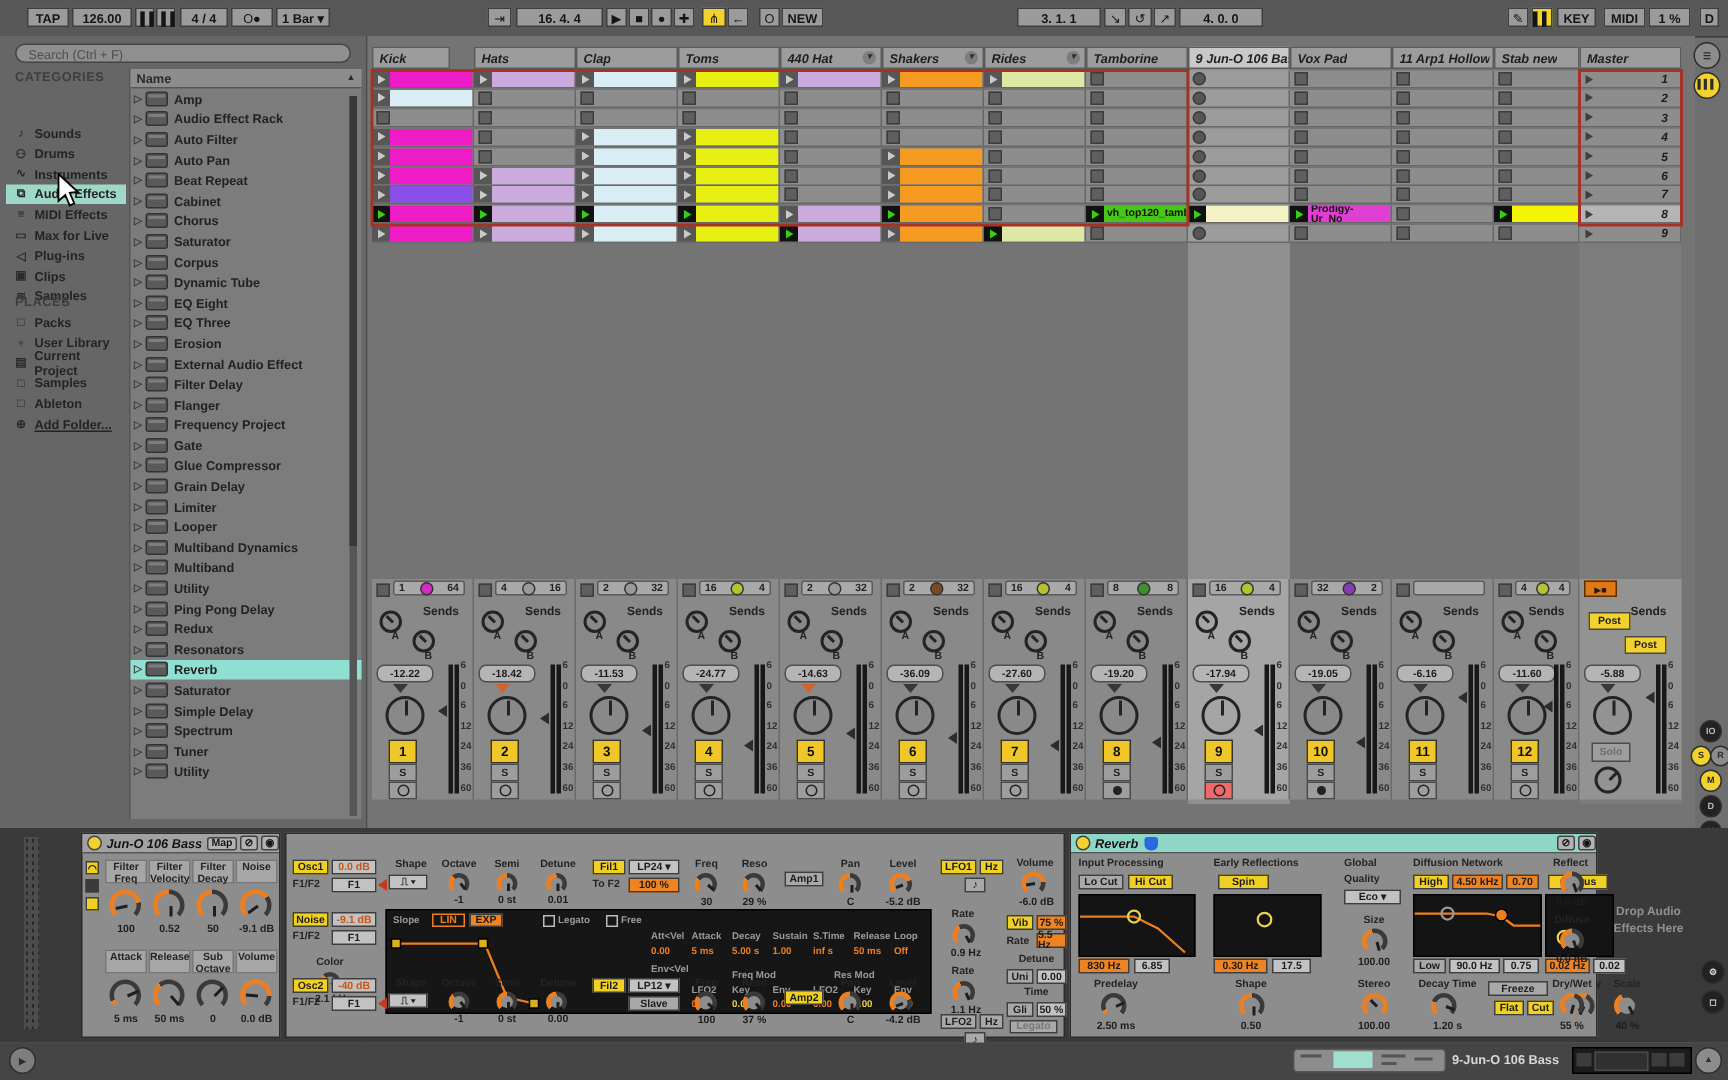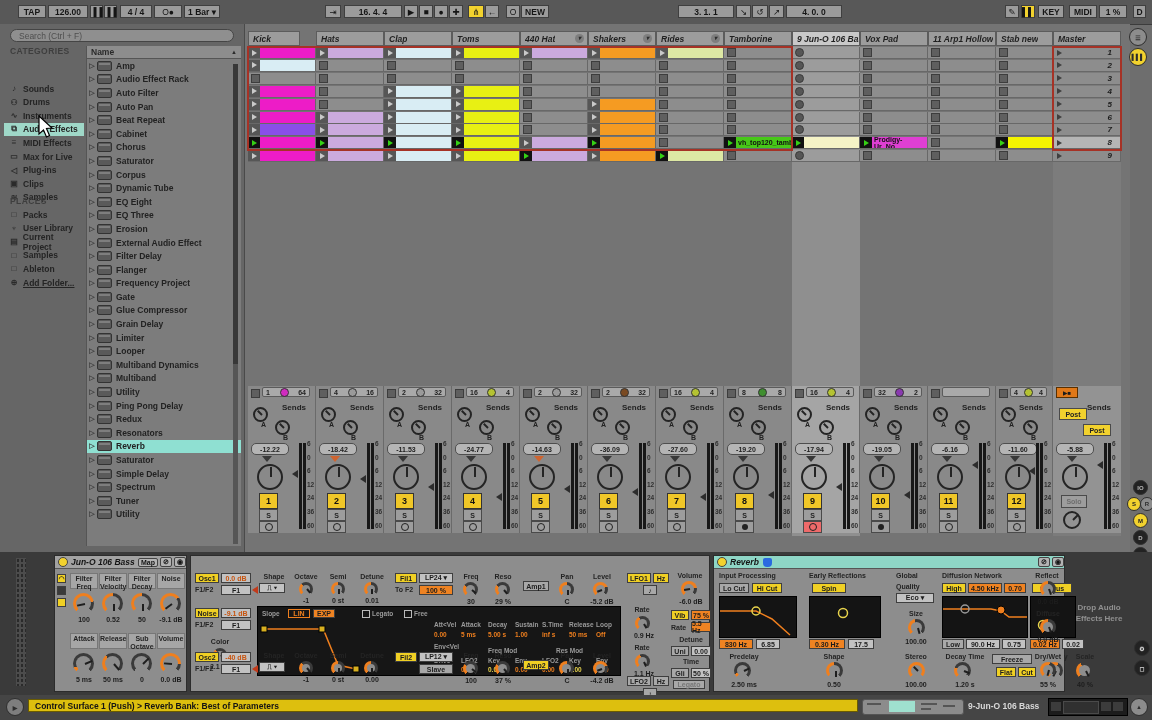--- a/index.html
+++ b/index.html
@@ -1809,21 +1809,20 @@
       </div>
     <div class="abs" style="left:1068px;top:50px;width:62px;text-align:center;color:#909090;font-size:8px;font-weight:bold;line-height:11px;">
       <span>Drop Audio</span><br><span>Effects Here</span>
     </div>
     <div class="railcirc" style="left:1134px;top:88px;width:14px;height:14px;background:#222;color:#ddd;">⚙</div>
     <div class="railcirc" style="left:1134px;top:108px;width:14px;height:14px;background:#222;color:#ddd;">◻</div>
   </div>
 
   <div id="statusbar">
     <div class="railcirc" style="left:6px;top:3px;width:16px;height:16px;background:#7e7e7e;color:#2e2e2e;">▶</div>
-    <div id="statusmsg">Control Surface 1 (Push) &gt; Reverb Bank: Best of Parameters</div>
     <div class="abs" style="left:862px;top:4px;width:100px;height:14px;background:#8c8c8c;border-radius:3px;border:1px solid #555;">
       <div class="abs" style="left:26px;top:1px;width:26px;height:11px;background:#9fe0cf;"></div>
       <div class="abs" style="left:4px;top:3px;width:14px;height:2px;background:#555;"></div>
       <div class="abs" style="left:58px;top:3px;width:16px;height:2px;background:#555;"></div>
       <div class="abs" style="left:58px;top:8px;width:10px;height:2px;background:#555;"></div>
       <div class="abs" style="left:80px;top:5px;width:12px;height:2px;background:#555;"></div>
     </div>
     <div class="abs" style="left:968px;top:6px;font-weight:bold;font-size:8.5px;color:#d8d8d8;">9-Jun-O 106 Bass</div>
     <div class="abs" style="left:1048px;top:3px;width:78px;height:16px;background:#1c1c1c;border:1px solid #000;">
       <div class="abs" style="left:2px;top:3px;width:10px;height:9px;background:#3c3c3c;"></div>

